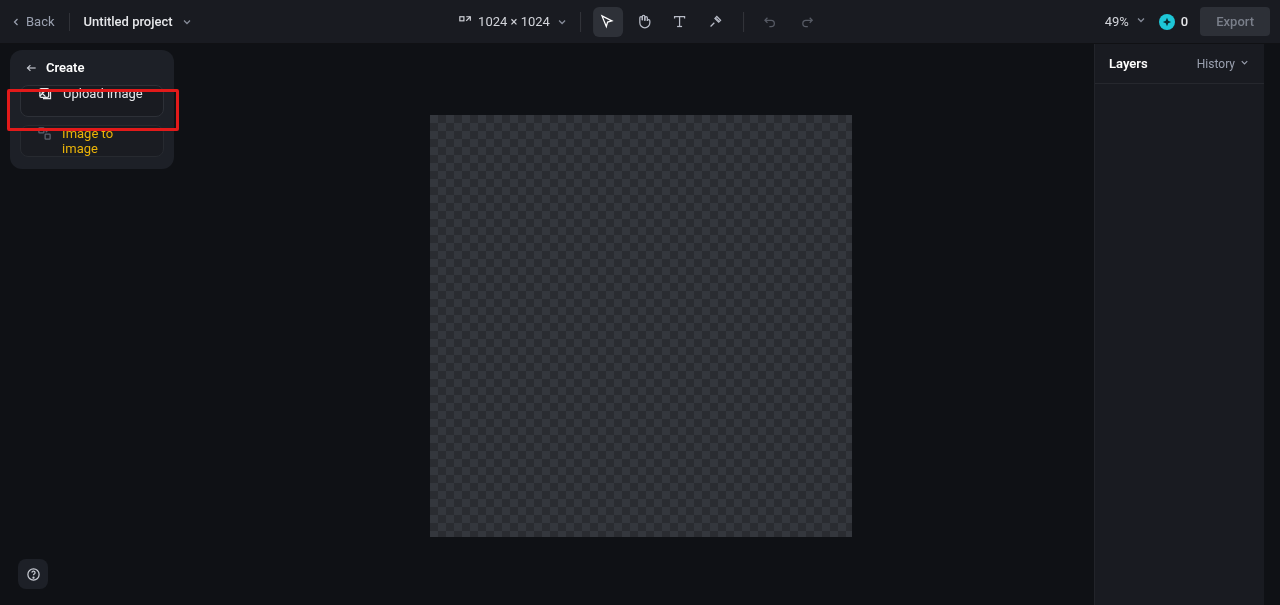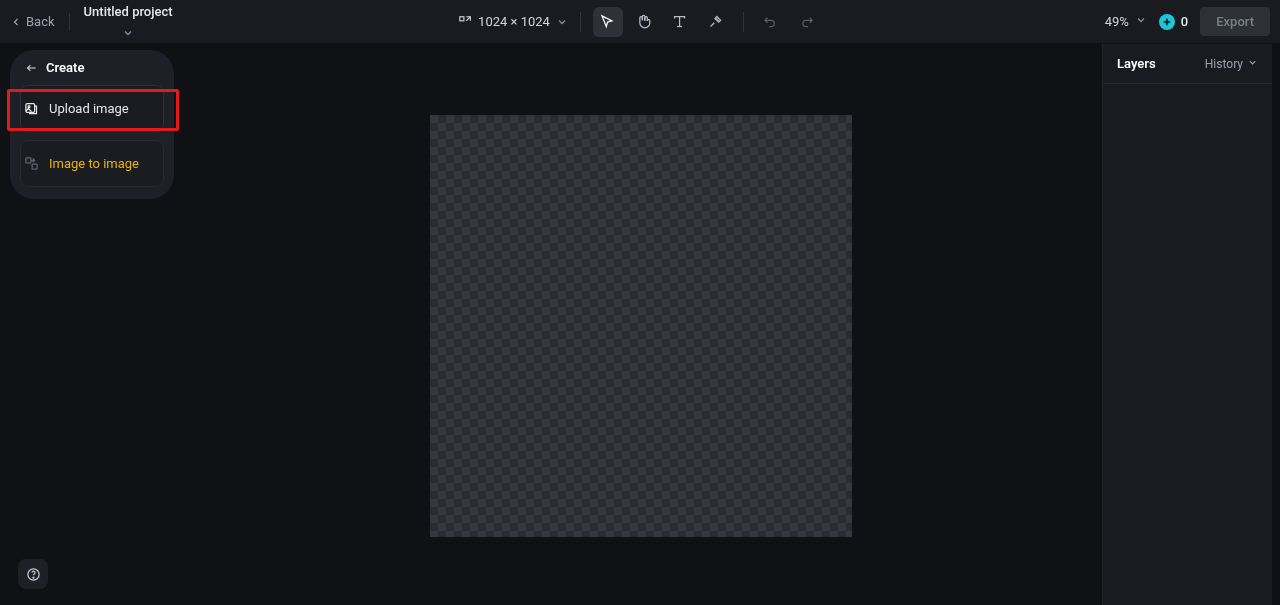--- a/index.html
+++ b/index.html
@@ -31,21 +31,20 @@
     gap: 4px;
     color: #9aa0af;
     cursor: pointer;
   }
   .vdiv {
     width: 1px; height: 18px; background: #303238;
   }
   .title-wrap {
     display: flex; align-items: center; gap: 8px;
     cursor: pointer;
-    flex-direction: column;
   }
   .title { color: #e6e7ea; font-weight: 500; }
   .chev { color: #878c99; }
   .tb-center {
     position: absolute;
     left: 50%;
     transform: translateX(-50%);
     display: flex; align-items: center; gap: 6px;
   }
   .center-group {
@@ -87,37 +86,37 @@
     border-radius:4px;
     font-weight:500;
     cursor:default;
   }
   
   .left-panel {
     position:absolute;
     left:10px; top:50px;
     width:164px;
     background:#1d2027;
-    border-radius:24px;
+    border-radius:12px;
     padding:10px 10px 12px 10px;
   }
   .panel-header {
     display:flex; align-items:center; gap:8px;
     margin-bottom:10px;
     padding-left:4px;
   }
   .panel-title { font-weight:600; color:#fff; font-size:13px; }
   .opt {
-    height:47px;
+    height:32px;
     border-radius:8px;
     background:#191b21;
     border:1px solid #2d3037;
-    display:flex; align-items:center;
+    display:flex; align-items:flex-start;
     gap:10px;
-    padding:0 2px;
+    padding:0 16px;
     color:#e6e7ea;
     cursor:pointer;
   }
   .opt + .opt { margin-top: 8px; }
   .opt.disabled {
     color:#eab308;
     border-color:#272a30;
     background:#1a1c22;
     cursor:default;
   }
@@ -143,21 +142,21 @@
       linear-gradient(45deg, #2a2c31 25%, transparent 25%),
       linear-gradient(-45deg, #2a2c31 25%, transparent 25%),
       linear-gradient(45deg, transparent 75%, #2a2c31 75%),
       linear-gradient(-45deg, transparent 75%, #2a2c31 75%);
     background-size:16px 16px;
     background-position:0 0, 0 8px, 8px -8px, -8px 0;
   }
   
   .right-panel {
     position:absolute;
-    right:8px; top:44px;
+    right:16px; top:44px;
     width:170px;
     height:561px;
     background:#191b21;
     border-left:1px solid #22242a;
   }
   .rp-header {
     height:40px;
     border-bottom:1px solid #26282e;
     display:flex; align-items:center; justify-content:space-between;
     padding:0 14px;

